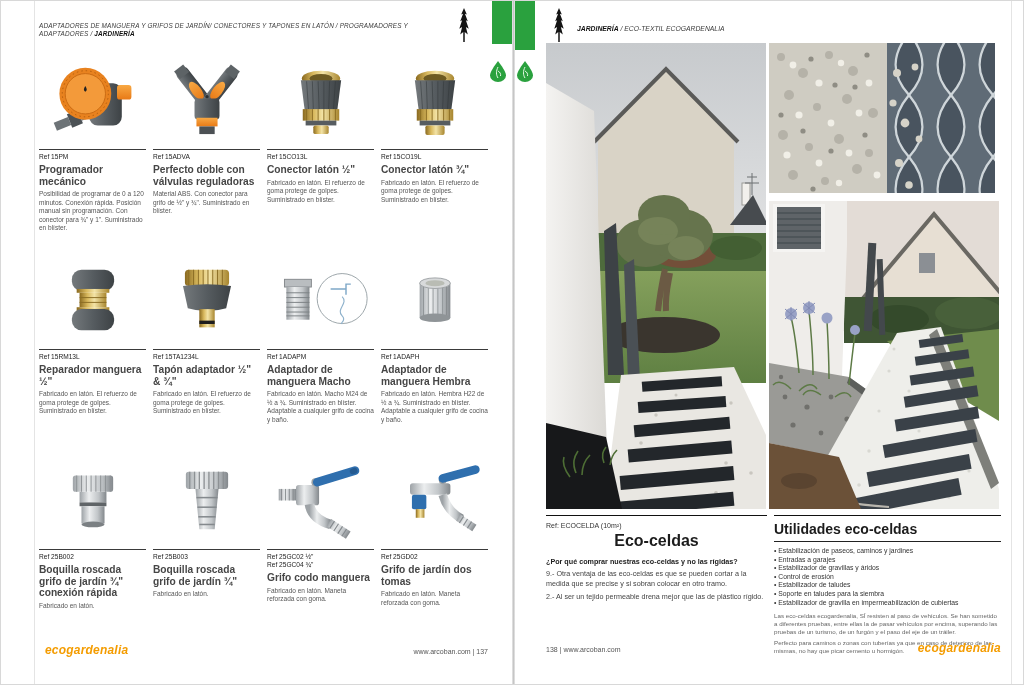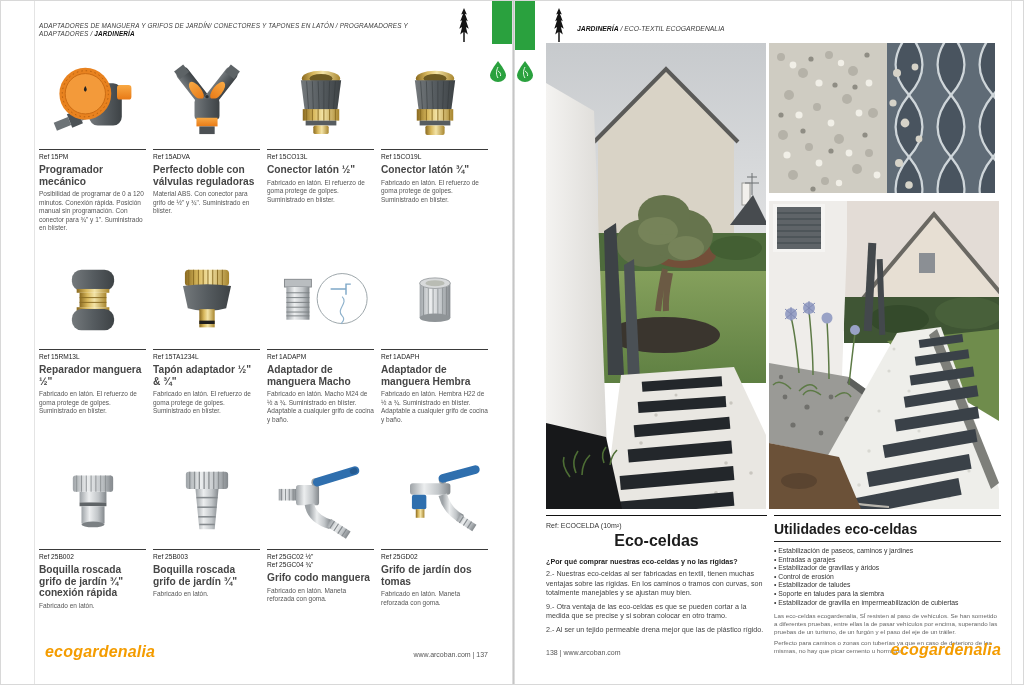--- a/index.html
+++ b/index.html
@@ -28,21 +28,21 @@
   .p-info{border-top:1px solid #3a3a3a;padding-top:3px;}
   .p-ref{font-size:6.6px;color:#222;line-height:1.25;}
   .p-title{font-size:10.2px;line-height:1.12;color:#464646;margin:3px 0 3px;font-weight:bold;}
   .p-desc{font-size:6.5px;line-height:1.32;color:#555;}
 
   
   .lp-footer{position:absolute;left:44px;top:642px;width:443px;display:flex;
              justify-content:space-between;align-items:baseline;}
   .rp-footer{position:absolute;left:545px;top:640px;width:455px;display:flex;
              justify-content:space-between;align-items:baseline;}
-  .logo{font-size:16px;font-weight:bold;font-style:italic;color:#f49c00;letter-spacing:.2px;}
+  .logo{font-size:12px;font-weight:bold;font-style:italic;color:#f49c00;letter-spacing:.2px;}
   .page-info{font-size:7px;color:#555;}
 
   
   .photo{position:absolute;}
   .photo svg{display:block;width:100%;height:100%;}
   .photo-main{left:545px;top:42px;width:220px;height:466px;}
   .photo-cells{left:768px;top:42px;width:226px;height:150px;}
   .photo-path2{left:768px;top:200px;width:230px;height:308px;}
 
   
@@ -676,21 +676,20 @@
       <path d="M40 290 C60 300 90 304 120 306" stroke="#b9b6ae" stroke-width="2" fill="none"></path>
       <polygon points="0,242 70,256 92,308 0,308" fill="#6b5138"></polygon>
       <ellipse cx="30" cy="280" rx="18" ry="8" fill="#5a4430"></ellipse>
     </svg>
   </div>
 
   <div class="eco-col">
     <div class="eco-ref">Ref: ECOCELDA (10m²)</div>
     <div class="eco-title">Eco-celdas</div>
     <div class="eco-q">¿Por qué comprar nuestras eco-celdas y no las rígidas?</div>
-    <div class="eco-p">2.- Nuestras eco-celdas al ser fabricadas en textil, tienen muchas ventajas sobre las rígidas. En los caminos o tramos con curvas, son totalmente manejables y se ajustan muy bien.</div>
     <div class="eco-p">9.- Otra ventaja de las eco-celdas es que se pueden cortar a la medida que se precise y si sobran colocar en otro tramo.</div>
     <div class="eco-p">2.- Al ser un tejido permeable drena mejor que las de plástico rígido.</div>
   </div>
 
   <div class="util-col">
     <div class="util-title">Utilidades eco-celdas</div>
     <ul class="util-list">
       <li>Estabilización de paseos, caminos y jardines</li>
       <li>Entradas a garajes</li>
       <li>Estabilizador de gravillas y áridos</li>

